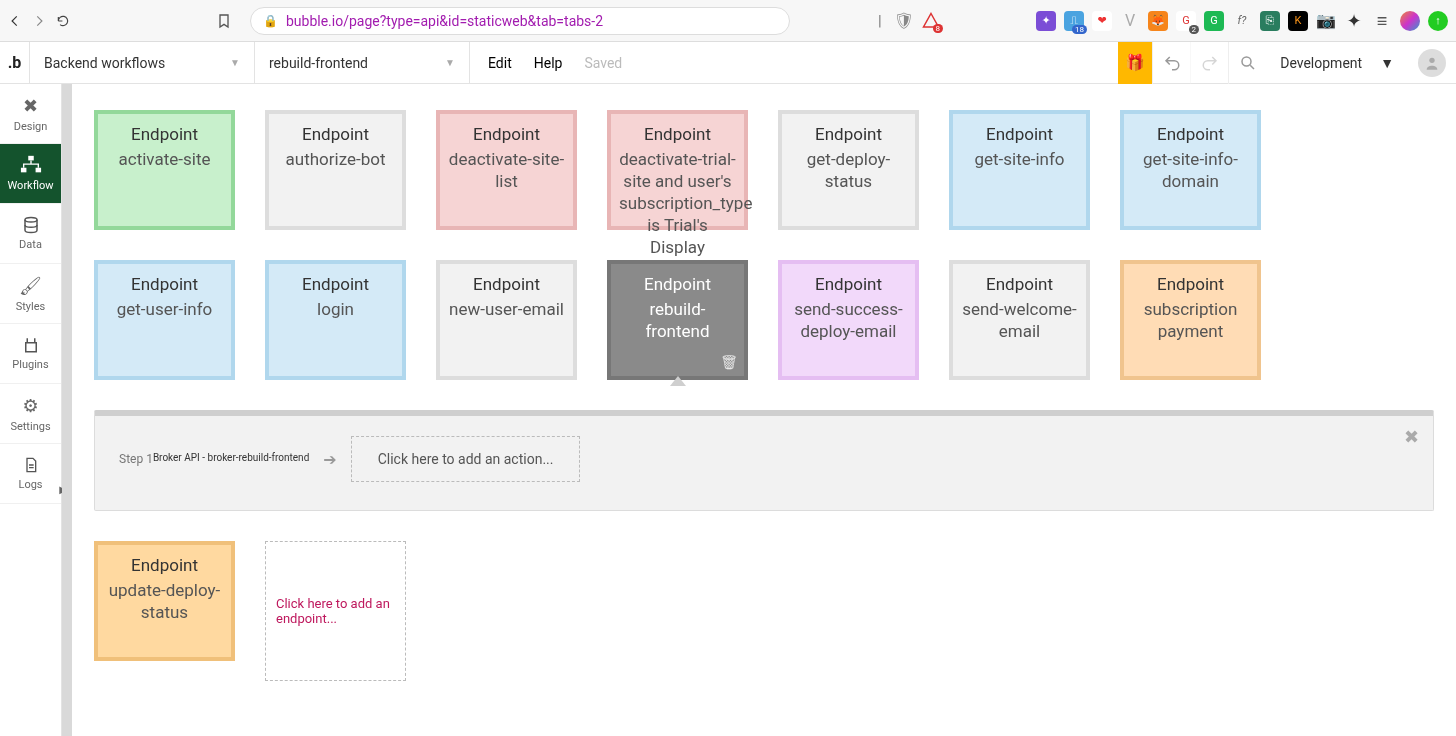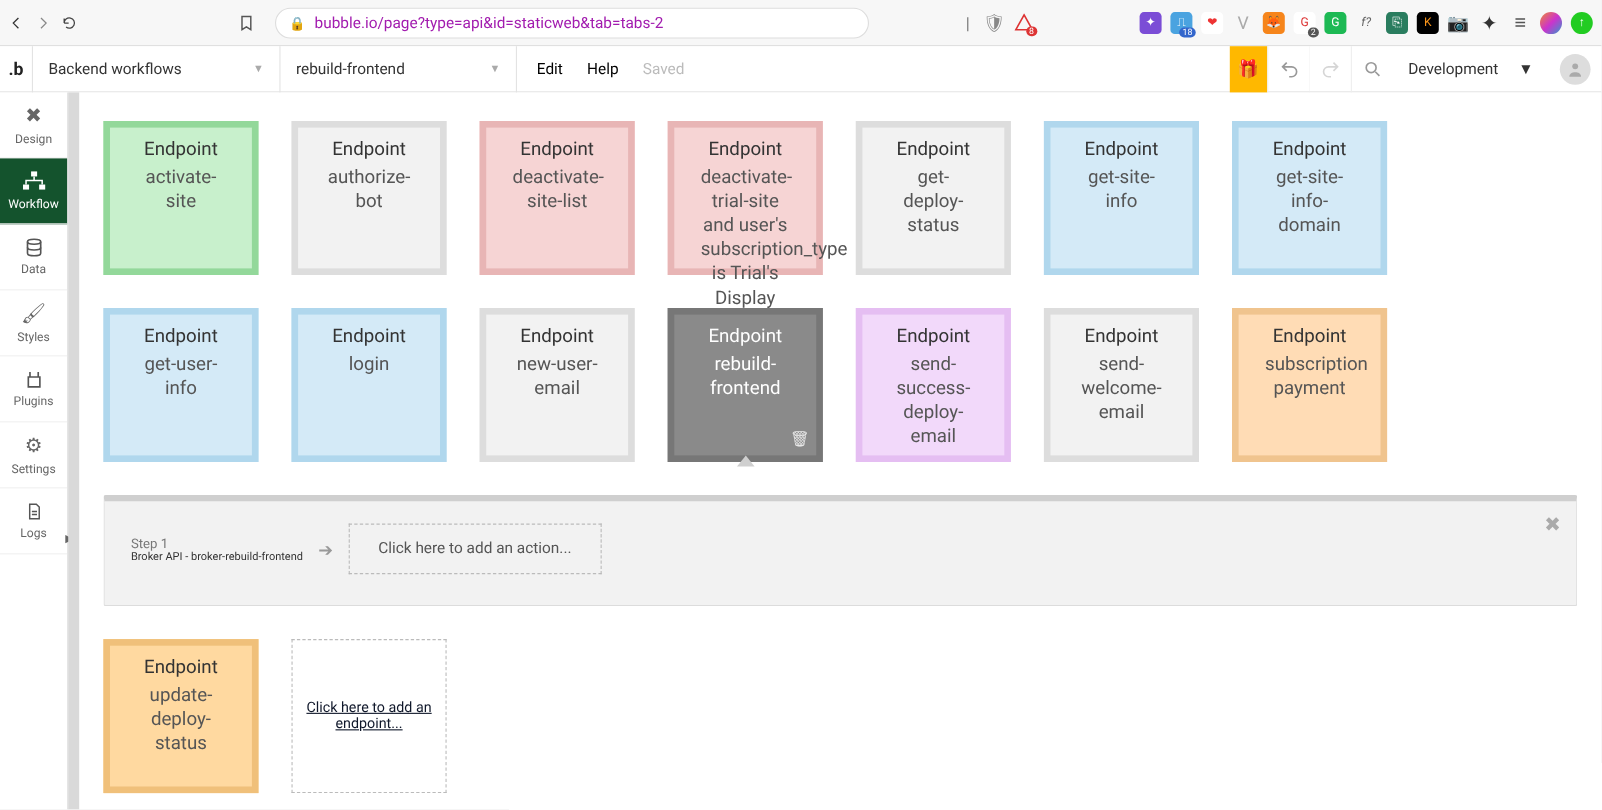--- a/index.html
+++ b/index.html
@@ -40,48 +40,48 @@
 .side-item{height:60px;display:flex;flex-direction:column;align-items:center;justify-content:center;gap:4px;font-size:11px;color:#666;border-bottom:1px solid #f0f0f0;cursor:pointer;}
 .side-item.active{background:#14532d;color:#fff;}
 .side-item .sicon{font-size:18px;}
 .side-expand{position:absolute;right:-6px;top:400px;font-size:10px;color:#666;}
 
 
 .canvas{flex:1;position:relative;overflow:hidden;border-left:10px solid #d9d9d9;}
 .canvas-inner{padding:26px 22px 26px 22px;position:relative;}
 
 .row{display:flex;gap:30px;margin-bottom:30px;}
-.card{width:141px;height:140px;border:6px solid #ef4444;padding:10px 24px;position:relative;cursor:pointer;}
+.card{width:141px;height:120px;border:4px solid #ef4444;padding:10px 8px;position:relative;cursor:pointer;}
 .card .ctitle{font-size:17px;text-align:center;color:#333;margin-bottom:4px;font-weight:400;}
 .card .csub{font-size:17px;text-align:center;color:#555;line-height:1.3;}
 
 .c-green{background:#c8f0cc;border-color:#93d89a;}
 .c-grey{background:#f2f2f2;border-color:#ddd;}
 .c-pink{background:#f6d4d4;border-color:#e8b5b5;}
 .c-blue{background:#d4eaf7;border-color:#b0d7ed;}
 .c-sel{background:#8a8a8a;border-color:#777;}
 .c-sel .ctitle,.c-sel .csub{color:#fff;}
 .c-purple{background:#f2d9fa;border-color:#e5bef2;}
 .c-orange{background:#ffdcb5;border-color:#f0c48e;}
 .c-orange2{background:#ffd9a0;border-color:#f0c07a;}
 
 .trash{position:absolute;bottom:6px;right:6px;color:#fff;opacity:.8;font-size:14px;}
 .sel-notch{position:absolute;bottom:-10px;left:50%;transform:translateX(-50%);width:0;height:0;border-left:8px solid transparent;border-right:8px solid transparent;border-bottom:10px solid #cfcfcf;}
 
 
 .steps-panel{background:#f2f2f2;border:1px solid #dcdcdc;border-top:6px solid #cfcfcf;border-radius:2px;padding:20px 24px 28px 24px;margin-bottom:30px;position:relative;display:flex;align-items:center;gap:20px;}
-.step-box{display:flex;flex-direction:column;gap:0;}
+.step-box{display:flex;flex-direction:row;gap:0;}
 .step-label{font-size:12px;color:#777;}
 .step-name{font-size:10px;color:#333;}
 .step-row{display:flex;align-items:center;gap:14px;}
 .arrow{color:#999;font-size:16px;}
 .add-action{border:1px dashed #bbb;padding:14px 26px;font-size:14px;color:#555;background:#fff0;}
 .close-x{position:absolute;top:10px;right:14px;color:#aaa;font-size:18px;cursor:pointer;}
 
-.add-endpoint{width:141px;height:140px;border:1px dashed #bbb;display:flex;align-items:center;justify-content:center;text-align:center;font-size:13px;color:#0f172a;padding:10px;text-decoration:underline;}
+.add-endpoint{width:141px;height:140px;border:1px dashed #bbb;display:flex;align-items:center;justify-content:center;text-align:left;font-size:13px;color:#be185d;padding:10px;}
 
 
 svg{display:block;}
 </style>
 </head>
 <body>
 
 <div class="browser-bar">
   <div class="nav-arrows">
     <span class="enabled">

